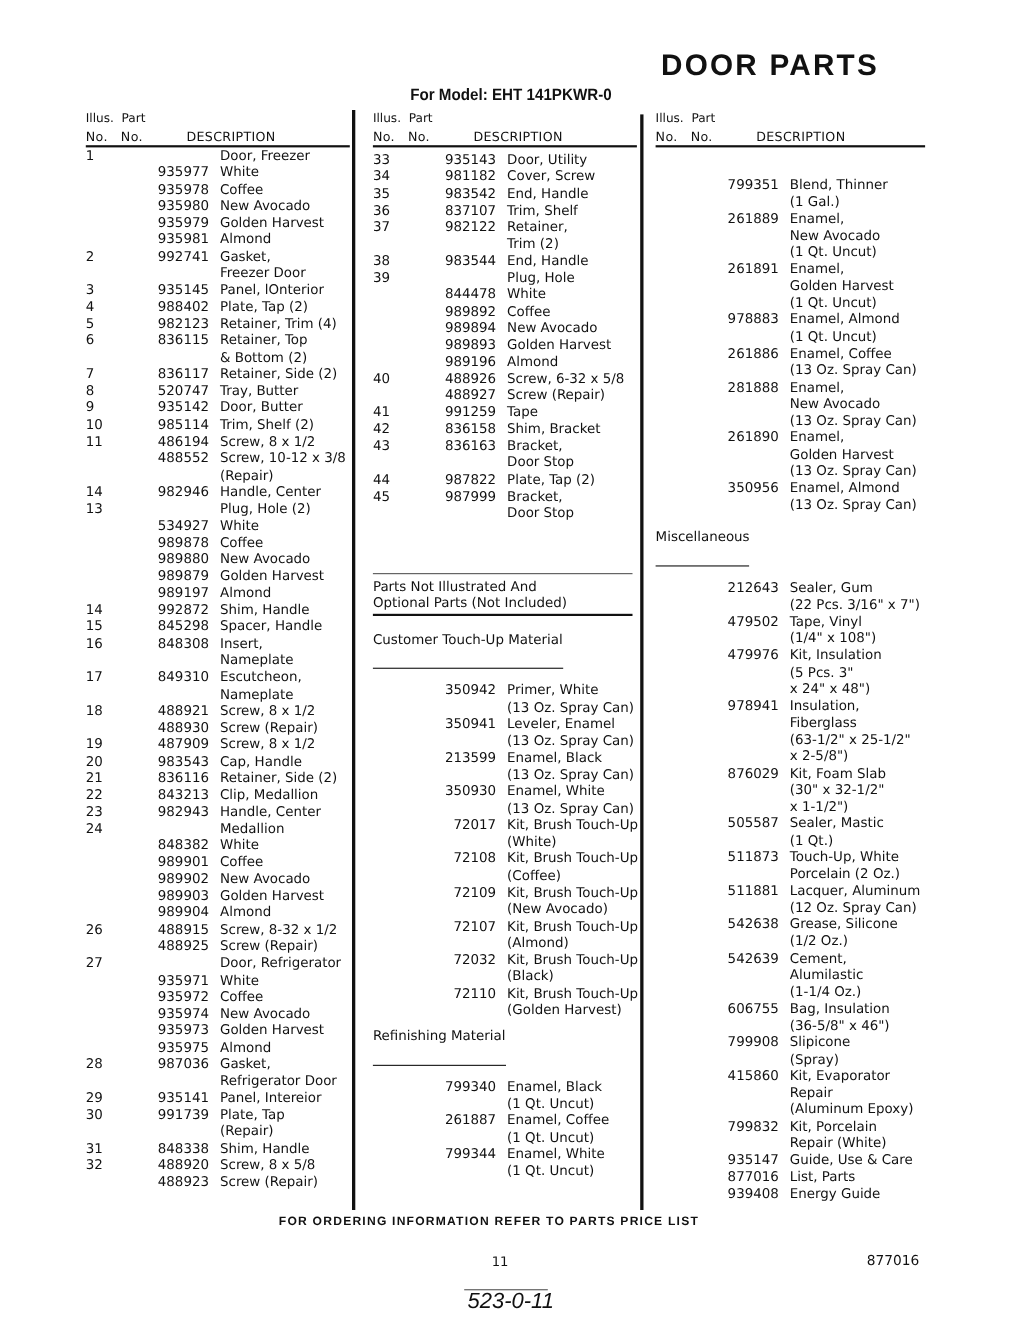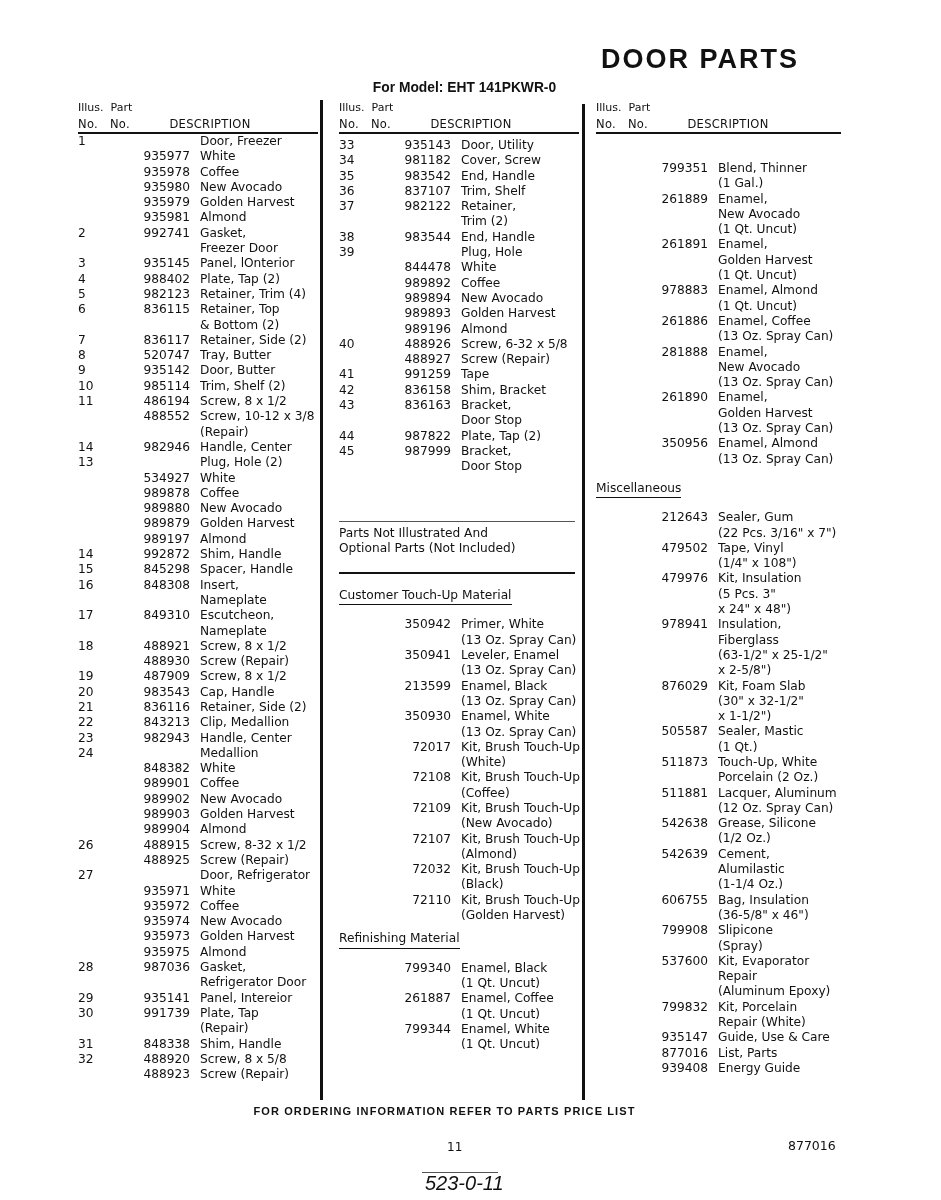--- a/index.html
+++ b/index.html
@@ -16,22 +16,22 @@
   .vline { position: absolute; width: 3px; background: #111; }
   .hdr { position: relative; height: 36px; }
   .hdr .h1 { position: absolute; top: 2px; left: 0; font-size: 11px; }
   .hdr .h2 { position: absolute; top: 19px; left: 0; font-size: 11.5px; letter-spacing: 0.3px; }
   .hdr .line { position: absolute; top: 34px; left: 0; right: 0; height: 2px; background: #111; }
   .row { display: flex; white-space: nowrap; }
   .illus { width: 48px; flex: none; }
   .part { width: 64px; flex: none; text-align: right; padding-right: 10px; }
   .desc { flex: 1; }
   .section { margin-top: 6px; margin-bottom: 8px; font-size: 12.2px; }
-  .section .label { display: inline-block; border-bottom: 1.5px solid #111; padding-bottom: 1px; }
-  .section-box { border-top: 1px solid #555; border-bottom: 2px solid #111; padding: 4px 0 16px 0; margin: 18px 0 14px 0; width: 236px; }
+  .section .label { display: inline-block; border-bottom: 1.5px solid #111; padding-bottom: 18px; }
+  .section-box { border-top: 1px solid #555; border-bottom: 2px solid #111; padding: 4px 0 2px 0; margin: 18px 0 14px 0; width: 236px; }
   .footer { position: absolute; top: 1105px; left: 0; width: 889px; text-align: center;
             font-family: "Liberation Sans", sans-serif; font-weight: bold; font-size: 11px; letter-spacing: 1.1px; }
   .pagenum { position: absolute; top: 1140px; left: 447px; font-size: 12px; }
   .docnum { position: absolute; top: 1138px; left: 788px; font-size: 12.5px; }
   .handwrite { position: absolute; top: 1172px; left: 425px; font-family: Liberation Sans, sans-serif; font-style: italic; font-size: 20px; }
   .handline { position: absolute; top: 1172px; left: 422px; width: 76px; height: 1px; background: #555; }
 </style>
 </head>
 <body>
 
@@ -873,21 +873,21 @@
         <span class="part">799908</span>
         <span class="desc">Slipicone</span>
       </div>
       <div class="row">
         <span class="illus"></span>
         <span class="part"></span>
         <span class="desc">(Spray)</span>
       </div>
       <div class="row">
         <span class="illus"></span>
-        <span class="part">537600</span>
+        <span class="part">415860</span>
         <span class="desc">Kit, Evaporator</span>
       </div>
       <div class="row">
         <span class="illus"></span>
         <span class="part"></span>
         <span class="desc">Repair</span>
       </div>
       <div class="row">
         <span class="illus"></span>
         <span class="part"></span>

